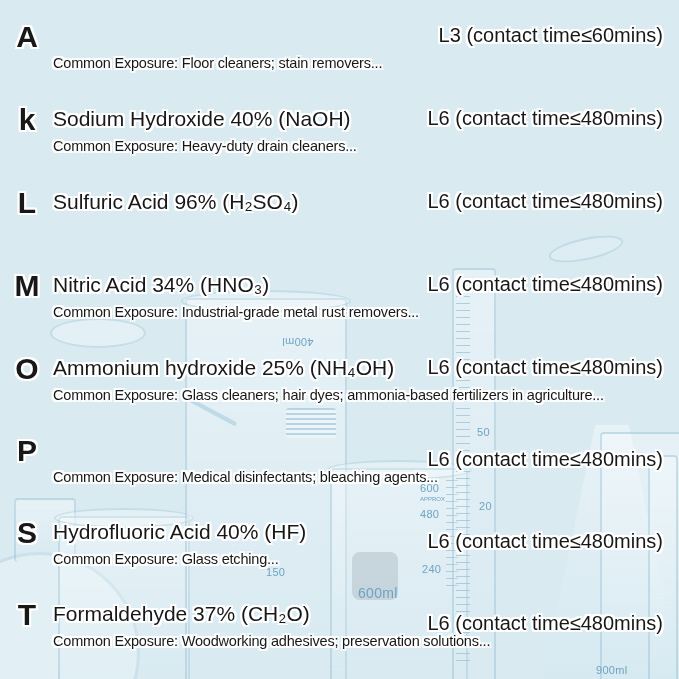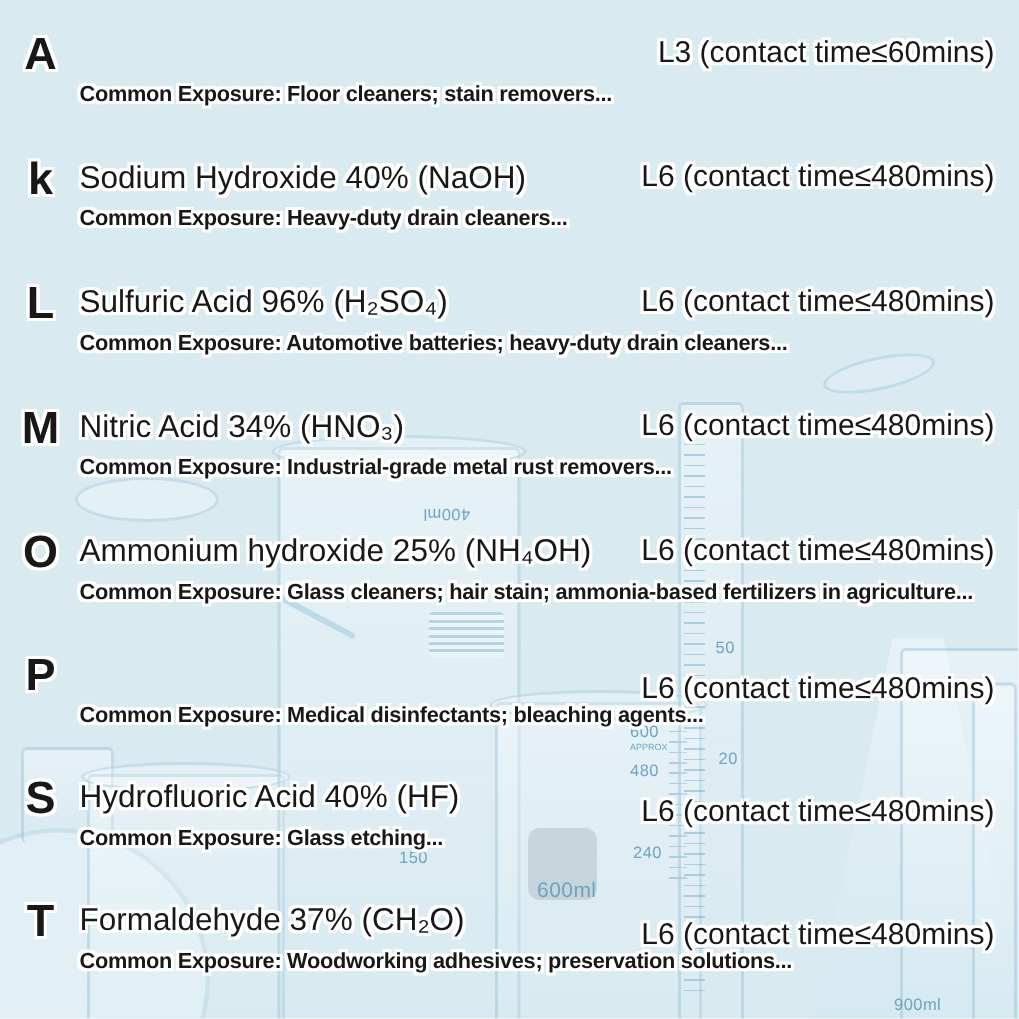--- a/index.html
+++ b/index.html
@@ -63,21 +63,21 @@
       -2px 2px 0 #fff, 0 2px 0 #fff, 2px 2px 0 #fff,
       0 0 3px #fff;
     white-space:nowrap;
   }
   .letter{position:absolute;left:6px;top:-4px;width:42px;text-align:center;
     font-size:30px;font-weight:bold;}
   .title{position:absolute;left:53px;top:0;font-size:21px;}
   .rating{position:absolute;right:16px;top:0;font-size:20px;text-align:right;}
   .rating.drop{top:10px;}
   .exposure{position:absolute;left:53px;top:31px;font-size:14.5px;
-    font-weight:bold;letter-spacing:-0.2px;}
+    font-weight:normal;letter-spacing:-0.2px;}
 </style>
 </head>
 <body>
 
 <div class="canvas">
 
   <div class="bg">
 
     <div class="circle" style="left:-62px;top:552px;width:196px;height:196px;"></div>
     <div class="glass" style="left:14px;top:498px;width:58px;height:62px;border-bottom:none;"></div>
@@ -127,35 +127,34 @@
     <div class="letter halo">k</div>
     <div class="title halo">Sodium Hydroxide 40% (NaOH)</div>
     <div class="rating halo">L6 (contact time≤480mins)</div>
     <div class="exposure halo">Common Exposure: Heavy-duty drain cleaners...</div>
   </div>
 
   <div class="row" style="top:190px">
     <div class="letter halo">L</div>
     <div class="title halo">Sulfuric Acid 96% (H₂SO₄)</div>
     <div class="rating halo">L6 (contact time≤480mins)</div>
-    <div class="exposure halo">Common Exposure: Automotive batteries; heavy-duty drain cleaners...</div>
   </div>
 
   <div class="row" style="top:273px">
     <div class="letter halo">M</div>
     <div class="title halo">Nitric Acid 34% (HNO₃)</div>
     <div class="rating halo">L6 (contact time≤480mins)</div>
     <div class="exposure halo">Common Exposure: Industrial-grade metal rust removers...</div>
   </div>
 
   <div class="row" style="top:356px">
     <div class="letter halo">O</div>
     <div class="title halo">Ammonium hydroxide 25% (NH₄OH)</div>
     <div class="rating halo">L6 (contact time≤480mins)</div>
-    <div class="exposure halo">Common Exposure: Glass cleaners; hair stain; ammonia-based fertilizers in agriculture...</div>
+    <div class="exposure halo">Common Exposure: Glass cleaners; hair dyes; ammonia-based fertilizers in agriculture...</div>
   </div>
 
   <div class="row" style="top:438px">
     <div class="letter halo">P</div>
     <div class="rating halo drop">L6 (contact time≤480mins)</div>
     <div class="exposure halo">Common Exposure: Medical disinfectants; bleaching agents...</div>
   </div>
 
   <div class="row" style="top:520px">
     <div class="letter halo">S</div>

